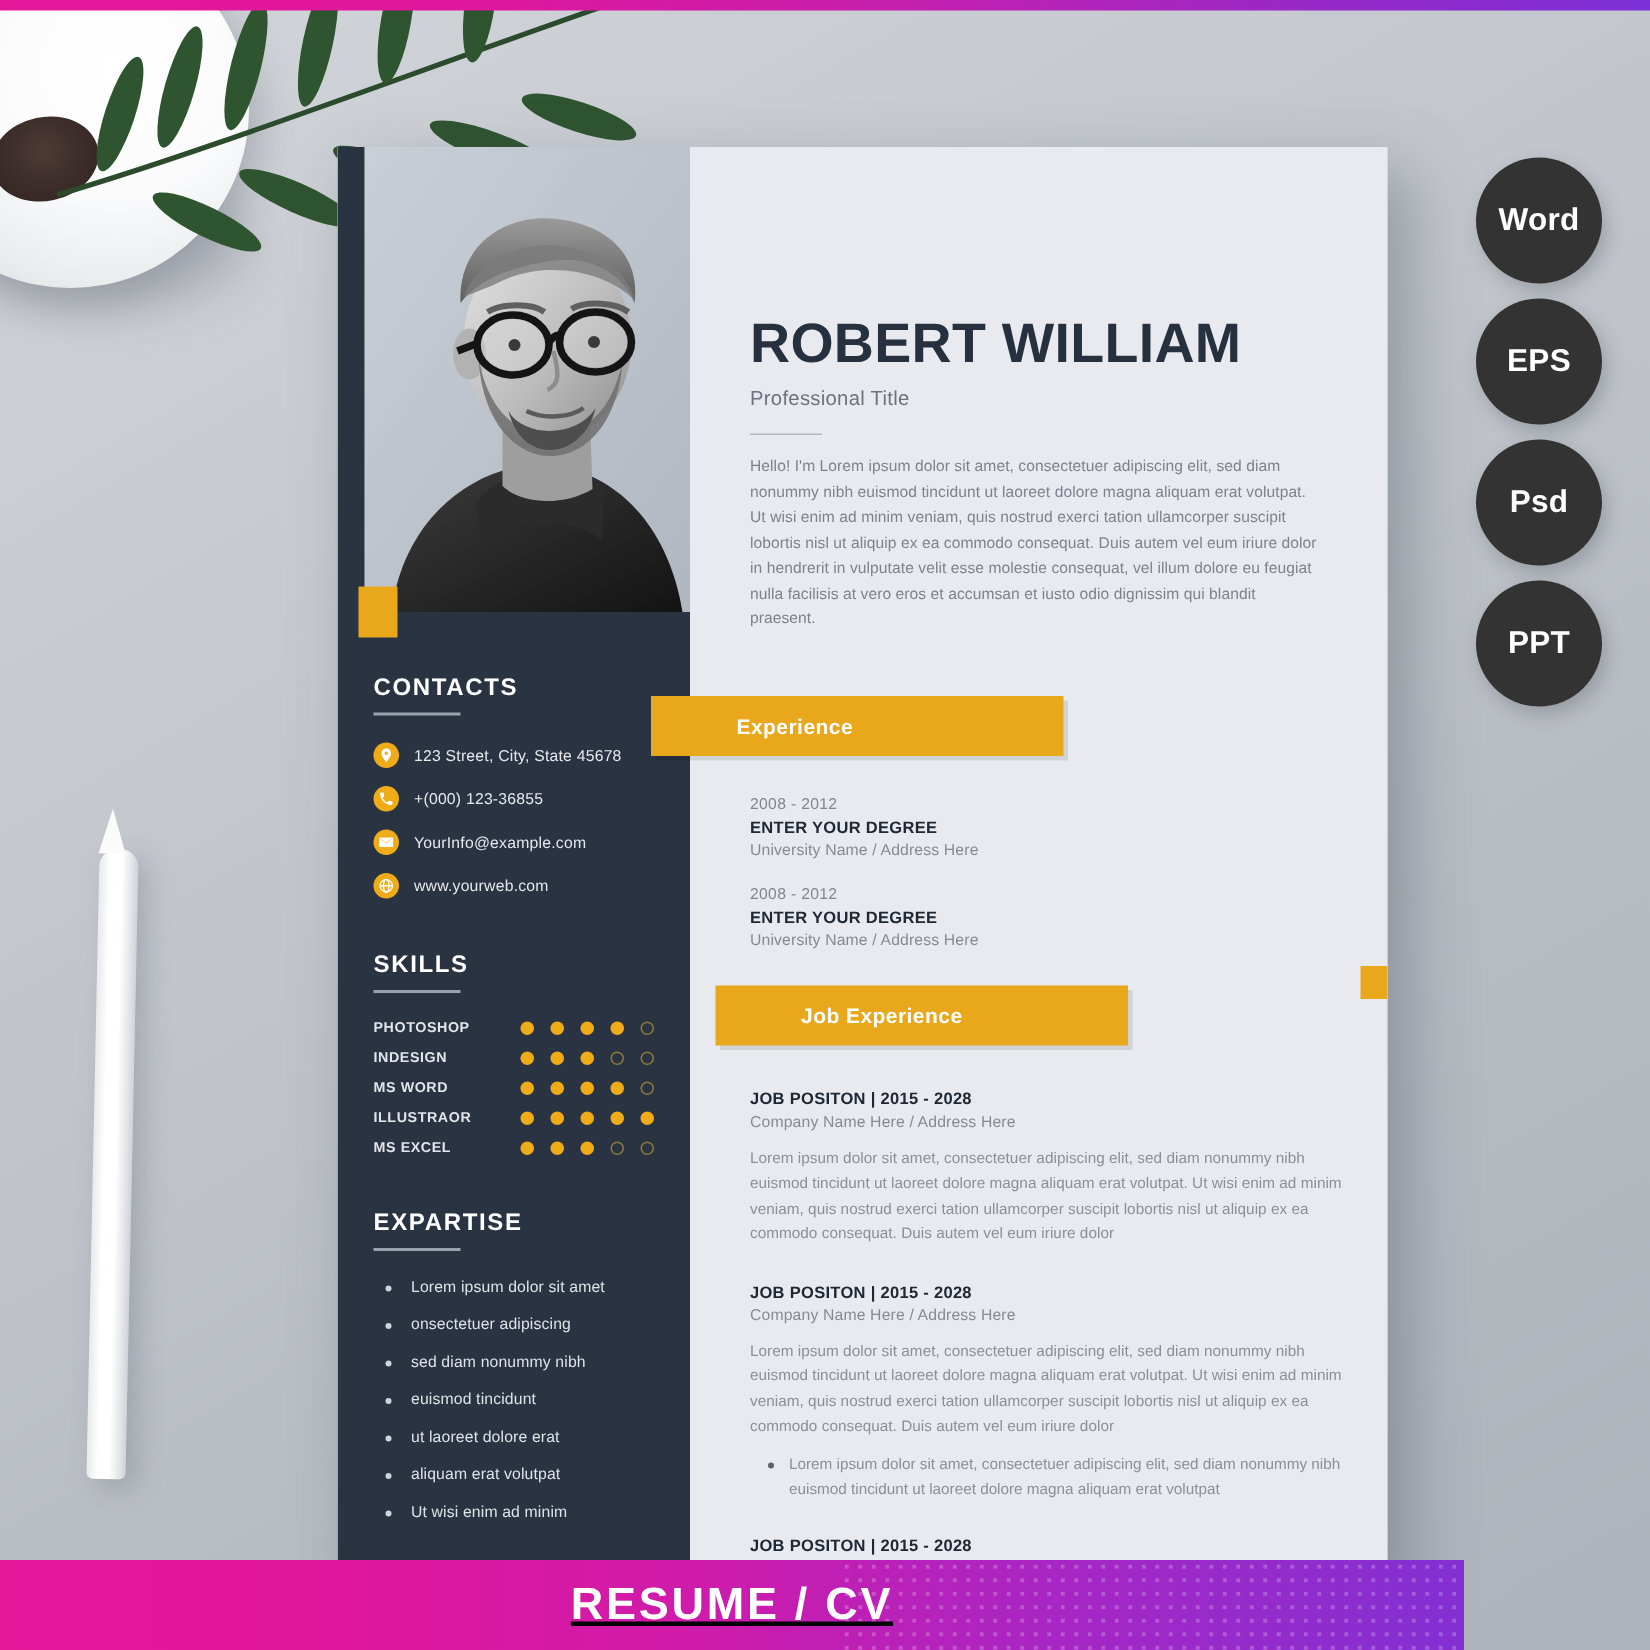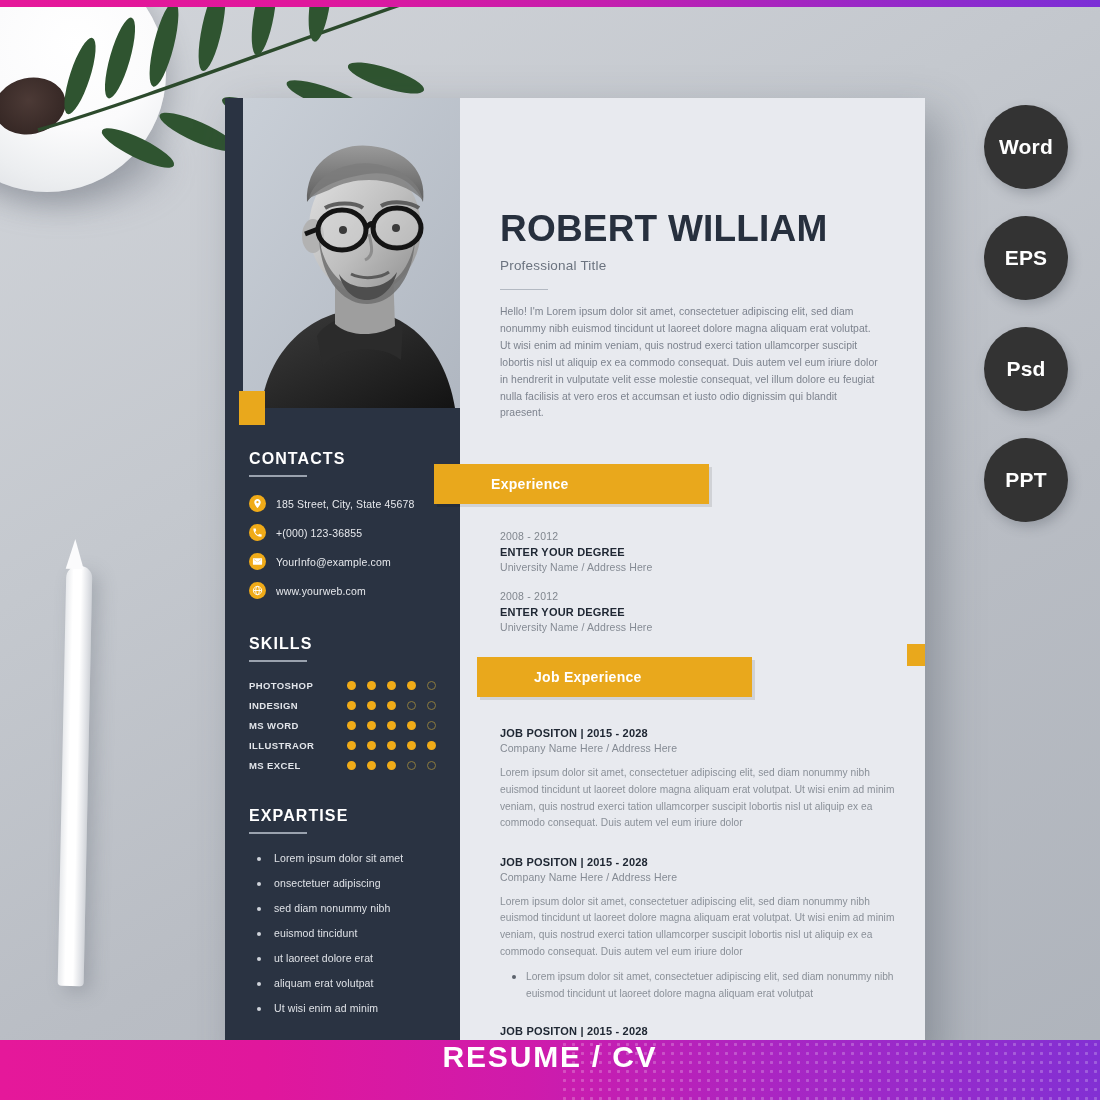--- a/index.html
+++ b/index.html
@@ -187,37 +187,38 @@
   .eb-text { font-size: 10.2px; line-height: 1.63; color: #8a9098; }
 
   #edge-accent {
     position: absolute; right: 0; top: 546px;
     width: 18px; height: 22px; background: #e9a81c; z-index: 6;
   }
 
   
   #badges {
     position: absolute; right: 32px; top: 105px;
-    display: flex; flex-direction: column; gap: 27px; z-index: 20; text-align: center;
+    display: flex; flex-direction: column; gap: 10px; z-index: 20; text-align: center;
   }
   .badge {
     width: 84px; height: 84px; border-radius: 50%;
     background: #333333;
     display: flex; align-items: center; justify-content: center;
     color: #ffffff; font-size: 21px; font-weight: bold; letter-spacing: .2px;
     box-shadow: 3px 5px 12px rgba(70,76,86,.30);
   }
 
   
   #bottom-bar {
-    position: absolute; left: 0; bottom: 0; width: 1100px; height: 60px;
+    position: absolute; left: 0; bottom: 0; width: 976px; height: 60px;
     background: linear-gradient(90deg, #e5189a 0%, #e0179c 24%, #cf1bab 48%, #a726c4 72%, #8230d3 100%);
     z-index: 35;
-    display: flex; justify-content: center;
+    display: flex; align-items: center; justify-content: center;
     overflow: hidden;
+    text-decoration: underline;
   }
   #bottom-dots {
     position: absolute; left: 560px; top: 0; width: 540px; height: 60px;
     background-image: radial-gradient(rgba(255,255,255,.30) 1.4px, transparent 1.5px);
     background-size: 9px 9px;
     opacity: .75;
   }
   #bottom-title {
     position: relative;
     font-size: 30px; font-weight: bold; color: #ffffff;
@@ -322,21 +323,21 @@
       <div class="side-inner" style="margin-top:352px;">
         <div class="side-head">CONTACTS</div>
         <div class="side-head-rule"></div>
 
         <div class="contact-row">
           <span class="c-icon">
             <svg viewBox="0 0 24 24" fill="#fff">
                 <path d="M12 2C8.1 2 5 5.1 5 9c0 5.2 7 13 7 13s7-7.8 7-13c0-3.9-3.1-7-7-7zm0 9.5A2.5 2.5 0 1 1 12 6.5a2.5 2.5 0 0 1 0 5z"></path>
               </svg>
           </span>
-          <span class="c-text">185 Street, City, State 45678</span>
+          <span class="c-text">123 Street, City, State 45678</span>
         </div>
 
         <div class="contact-row">
           <span class="c-icon">
             <svg viewBox="0 0 24 24" fill="#fff">
                 <path d="M6.6 10.8c1.4 2.8 3.8 5.1 6.6 6.6l2.2-2.2c.3-.3.7-.4 1-.2 1.1.4 2.4.6 3.6.6.6 0 1 .4 1 1V20c0 .6-.4 1-1 1C10.6 21 3 13.4 3 4c0-.6.4-1 1-1h3.4c.6 0 1 .4 1 1 0 1.3.2 2.5.6 3.6.1.4 0 .7-.2 1l-2.2 2.2z"></path>
               </svg>
           </span>
           <span class="c-text">+(000) 123-36855</span>
         </div>

